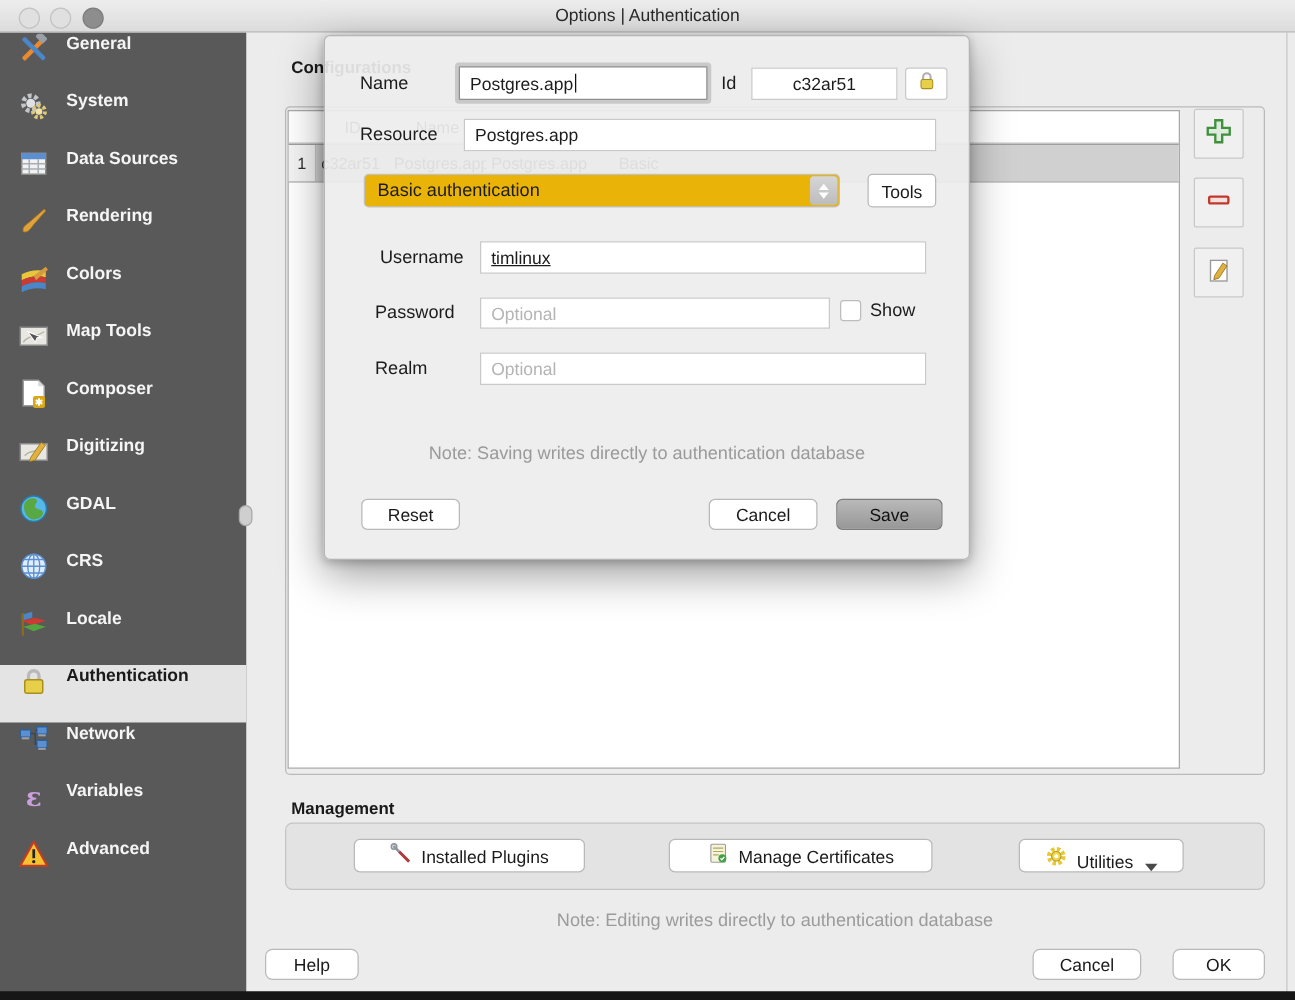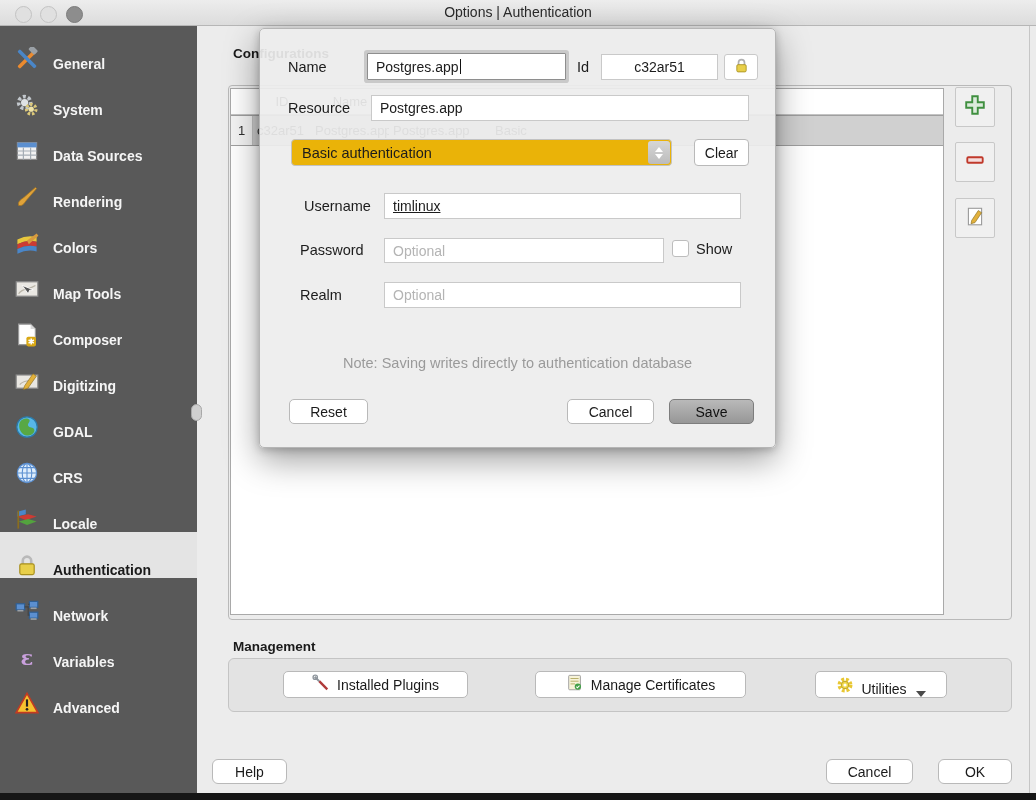--- a/index.html
+++ b/index.html
@@ -12,21 +12,21 @@
   .traffic { position:absolute; top:6px; width:17px; height:17px; border-radius:50%; }
   .t1 { left:15px;  background:#e0e0e0; border:1px solid #c3c3c3; }
   .t2 { left:40px;  background:#e0e0e0; border:1px solid #c3c3c3; }
   .t3 { left:66px;  background:#8d8d8d; border:1px solid #7c7c7c; }
   .win-title { position:absolute; left:0; right:0; top:4px; text-align:center;
     font-size:14px; color:#2a2a2a; }
 
   
   .sidebar { position:absolute; left:0; top:26px; width:197px; height:774px;
     background:#595959; z-index:2; }
-  .side-item { position:relative; height:46px; display:flex; align-items:flex-end;
+  .side-item { position:relative; height:46px; display:flex; align-items:flex-start;
     padding-left:14px; gap:13px; color:#f5f5f5; font-size:14px; font-weight:600; cursor:default; }
   .side-item.selected { background:#e4e4e4; color:#1a1a1a; }
   .side-icon { width:26px; height:26px; display:flex; align-items:center; justify-content:center; flex:0 0 26px; }
   .side-icon svg { width:24px; height:24px; }
   .epsilon { font-size:21px; color:#c9a0dd; font-weight:700; font-family:"DejaVu Serif",serif; }
   .splitter { position:absolute; left:191px; top:404px; width:11px; height:17px;
     background:#cfcfcf; border:1px solid #a8a8a8; border-radius:8px; z-index:3; }
 
   
   .main { position:absolute; left:197px; top:26px; width:839px; height:774px; }
@@ -357,20 +357,21 @@
   <div class="pill-btn b-utils">
     <span><svg viewBox="0 0 20 20">
           <circle cx="10" cy="10" r="6.3" fill="none" stroke="#e8c732" stroke-width="4" stroke-dasharray="3 2"></circle>
           <circle cx="10" cy="10" r="4.2" fill="#f0d84a" stroke="#b89b1e"></circle>
           <circle cx="10" cy="10" r="1.8" fill="#fff"></circle>
         </svg></span>
     <span>Utilities</span>
     <span class="dd-arrow"></span>
   </div>
 
+  <div class="mgmt-note">Note: Editing writes directly to authentication database</div>
 
   <div class="foot-btn b-help">
       <span>Help</span>
     </div>
   <div class="foot-btn b-cancel">
       <span>Cancel</span>
     </div>
   <div class="foot-btn b-ok">
       <span>OK</span>
     </div>
@@ -401,21 +402,21 @@
   </div>
 
   <div class="combo">
     <span>Basic authentication</span>
     <span class="combo-spin">
       <span class="chev-up"></span>
         <span class="chev-dn"></span>
     </span>
   </div>
   <div class="b-clear">
-    <span>Clear</span>
+    <span>Tools</span>
   </div>
 
   <div class="dlg-label" style="left:44px; top:169px;">Username</div>
   <div class="field f-username">
     <span>timlinux</span>
   </div>
 
   <div class="dlg-label" style="left:40px; top:213px;">Password</div>
   <div class="field f-password">
     <span class="ph">Optional</span>

